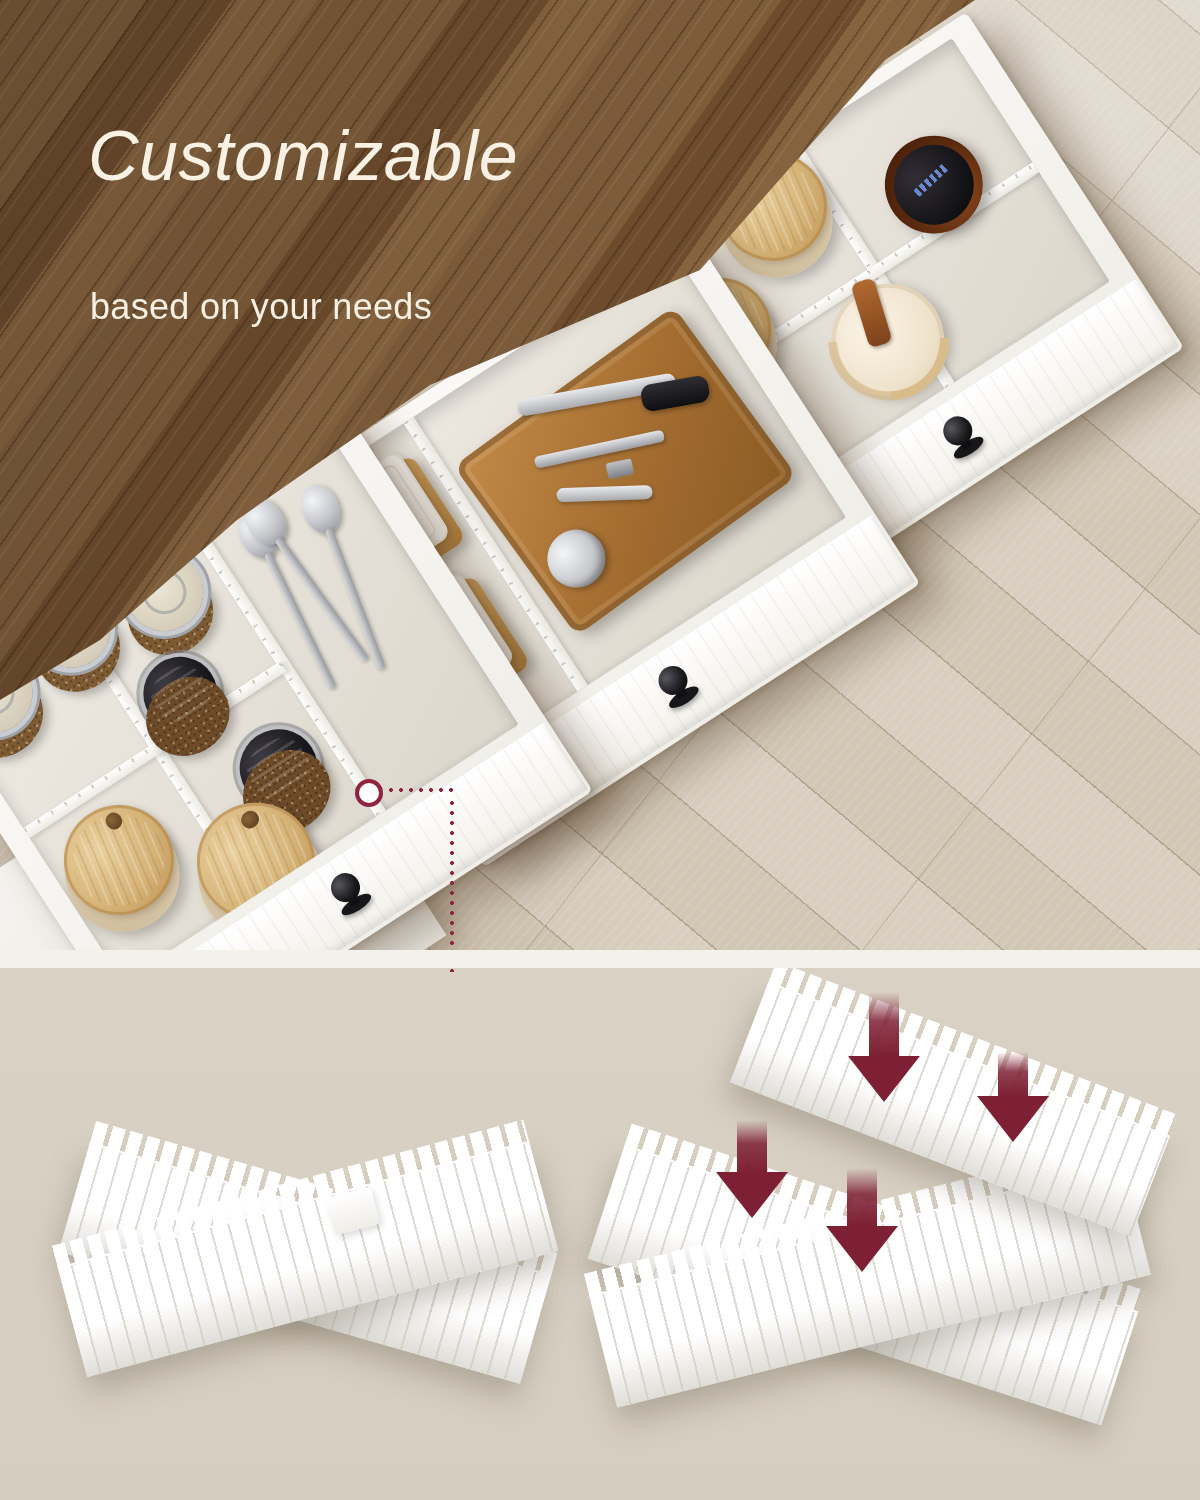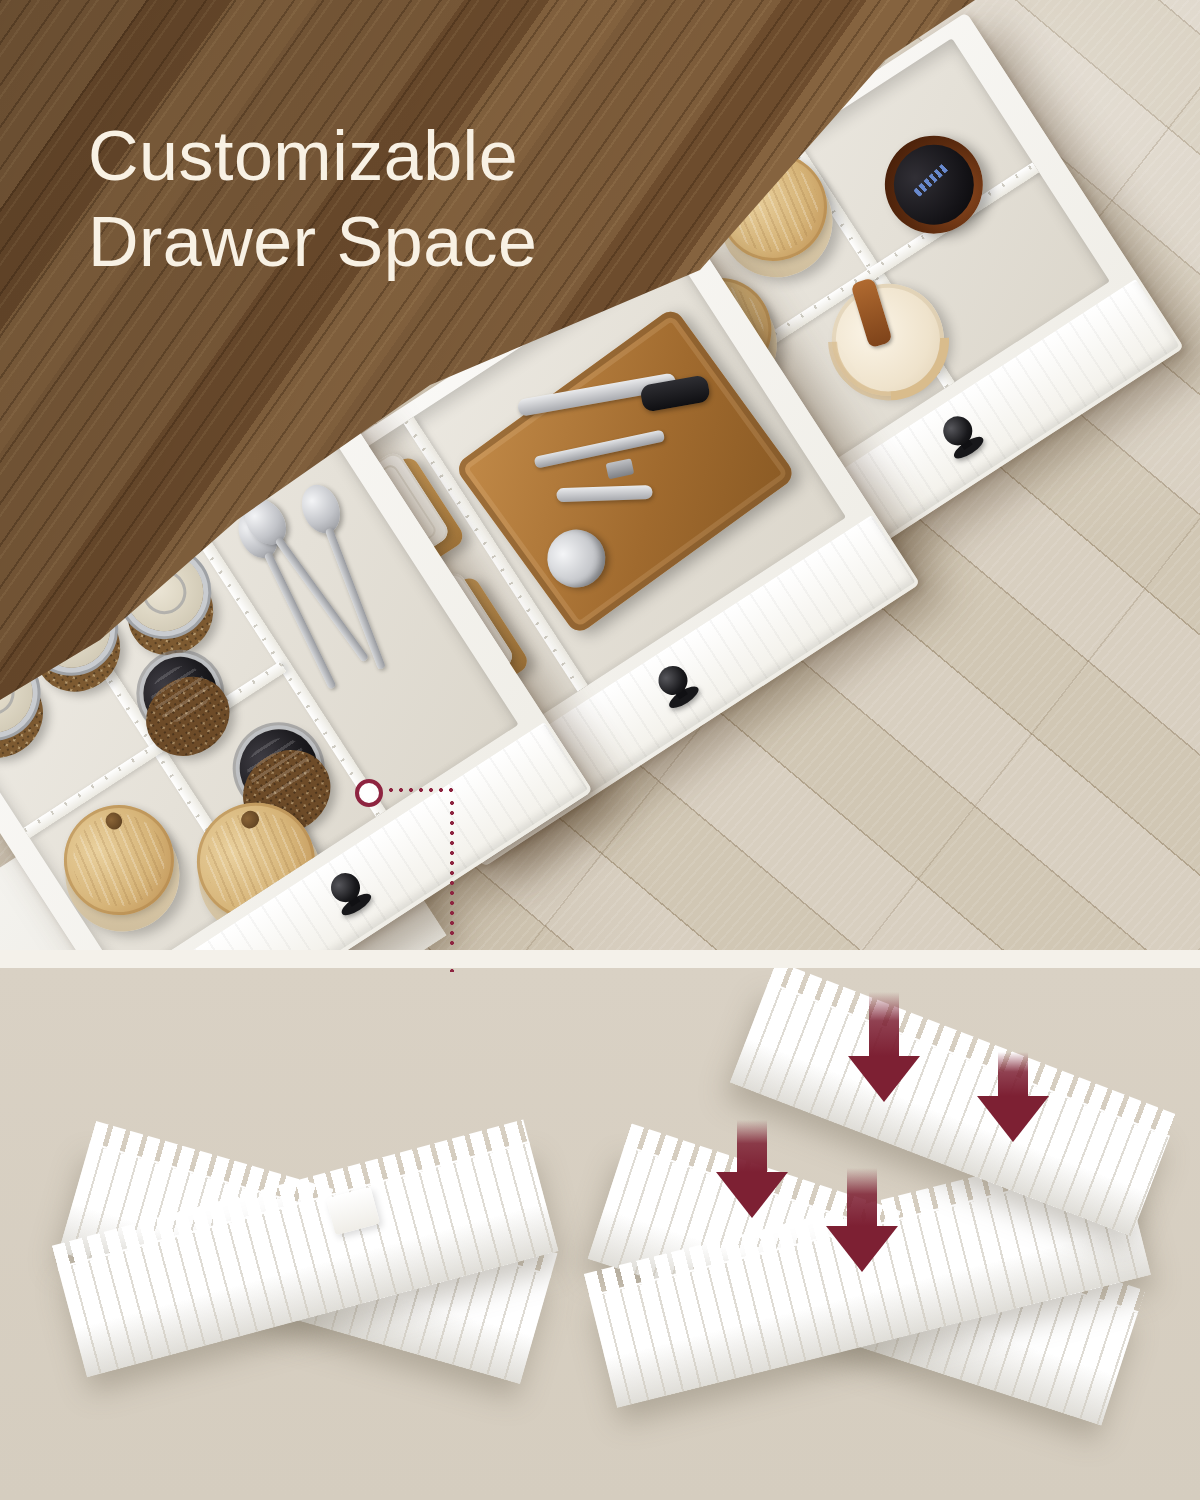--- a/index.html
+++ b/index.html
@@ -155,21 +155,21 @@
       background:
         linear-gradient(115deg, rgba(0,0,0,.16), rgba(0,0,0,0) 45%),
         repeating-linear-gradient(125deg, rgba(46,26,8,.30) 0 2px, rgba(0,0,0,0) 2px 7px, rgba(255,225,170,.08) 7px 9px, rgba(0,0,0,0) 9px 24px),
         repeating-linear-gradient(125deg, #7d5c3a 0 120px, #6d4c2d 120px 190px, #85633f 190px 260px),
         #775535;
       filter:drop-shadow(12px 18px 22px rgba(50,32,15,.45));}
 
   
   .hero-title{position:absolute;left:88px;top:66px;z-index:8;color:#f8f1e4;
       font-size:70px;line-height:86px;font-weight:500;letter-spacing:.5px;}
-  .hero-title span{display:block;}
+  .hero-title span{display:block;font-style:italic;}
   .hero-sub{position:absolute;left:90px;top:248px;z-index:8;color:#f6efe2;
       font-size:36px;line-height:46px;font-weight:400;letter-spacing:.3px;}
   .hero-sub span{display:block;}
 
   
   .marker{position:absolute;left:355px;top:779px;width:20px;height:20px;border:4px solid #8e2440;
       border-radius:50%;background:rgba(255,255,255,.95);z-index:9;}
   .dots-h{position:absolute;left:386px;top:787px;width:68px;height:6px;z-index:9;
       background-image:radial-gradient(circle, #8e2440 1.8px, rgba(142,36,64,0) 2.2px);
       background-size:10px 6px;background-repeat:repeat-x;}
@@ -312,23 +312,23 @@
           <div class="neck"></div>
           <div class="ball"></div>
         </div>
       </div>
     </div>
 
     <div class="countertop"></div>
 
     <h1 class="hero-title">
       <span>Customizable</span>
-      <span>Drawer Space</span>
     </h1>
     <p class="hero-sub">
+      <span>based on your needs</span>
     </p>
 
     <div class="marker"></div>
     <div class="dots-h"></div>
     <div class="dots-v"></div>
   </section>
 
   <div class="strip"></div>
 
   <section class="bottom">

